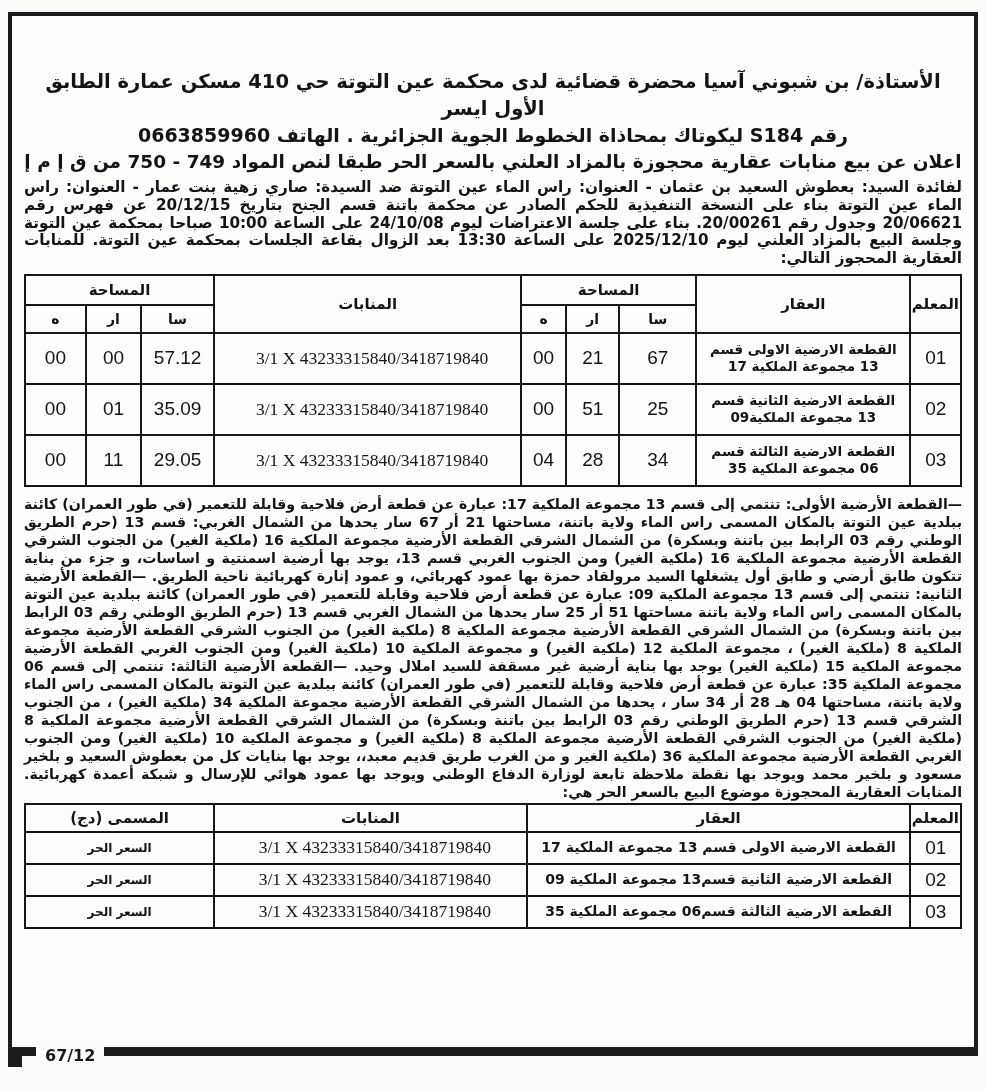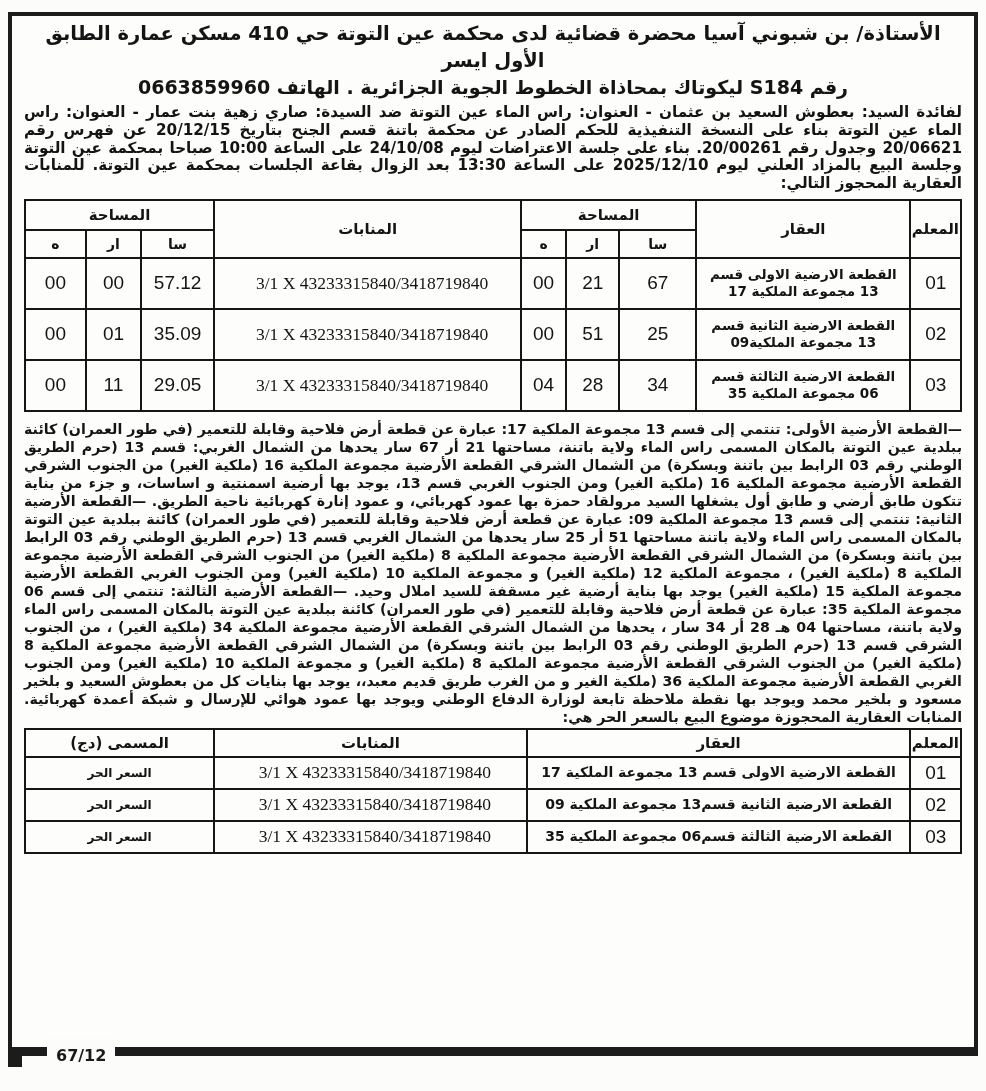--- a/index.html
+++ b/index.html
@@ -13,21 +13,21 @@
     position:relative;width:986px;height:1091px;
     background:#fcfcfa;direction:rtl;overflow:hidden;
   }
   .frame{
     position:absolute;top:12px;right:8px;left:8px;bottom:35px;
     border:4px solid #1c1c1c;border-bottom-width:9px;
     padding:4px 12px 0;box-sizing:border-box;overflow:hidden;
     background:#fdfdfb;
   }
   .header{text-align:center;font-weight:bold;}
-  .header .h-line1{font-size:19.5px;line-height:27px;}
+  .header .h-line1{font-size:19.5px;line-height:27px;margin-top:48px;}
   .header .h-line2{font-size:19px;line-height:26px;}
   .header .h-line3{font-size:18.5px;line-height:27px;}
   .intro{
     margin:4px 0 6px;font-size:15.2px;font-weight:bold;
     line-height:17.8px;text-align:justify;
   }
   table{width:100%;border-collapse:collapse;table-layout:fixed;}
   .t1 th,.t1 td,.t2 th,.t2 td{border:2px solid #161616;overflow:hidden;}
   th{font-weight:bold;font-size:15px;text-align:center;}
   .t1 thead tr.main-heads th{height:26px;}
@@ -46,35 +46,36 @@
   .value-cell{font-size:12px;font-weight:bold;}
   .desc{
     margin:8px 0 2px;font-size:14.2px;font-weight:bold;
     line-height:18px;text-align:justify;
   }
   .corner-square{
     position:absolute;left:8px;bottom:24px;width:14px;height:14px;
     background:#1c1c1c;z-index:2;
   }
   .page-num{
-    position:absolute;left:47px;bottom:18px;z-index:3;
+    position:absolute;left:36px;bottom:18px;z-index:3;
     background:#fcfcfa;padding:8px 9px;
     font-weight:bold;font-size:16px;direction:ltr;
     font-family:"DejaVu Sans",sans-serif;color:#1a1a1a;
   }
 </style>
 </head>
 <body>
 
 <div class="page">
   <div class="frame">
 
     <div class="header">
       <div class="h-line1">الأستاذة/ بن شبوني آسيا محضرة قضائية لدى محكمة عين التوتة حي 410 مسكن عمارة الطابق الأول ايسر</div>
       <div class="h-line2">رقم S184 ليكوتاك بمحاذاة الخطوط الجوية الجزائرية . الهاتف 0663859960</div>
+      <div class="h-line3">اعلان عن بيع منابات عقارية محجوزة بالمزاد العلني بالسعر الحر طبقا لنص المواد 749 - 750 من ق إ م إ</div>
     </div>
 
     <p class="intro">لفائدة السيد: بعطوش السعيد بن عثمان - العنوان: راس الماء عين التوتة  ضد السيدة: صاري زهية بنت عمار - العنوان: راس الماء عين التوتة بناء على النسخة التنفيذية للحكم الصادر عن محكمة باتنة قسم الجنح بتاريخ 20/12/15 عن فهرس رقم 20/06621 وجدول رقم 20/00261. بناء على جلسة الاعتراضات ليوم 24/10/08 على الساعة 10:00 صباحا بمحكمة عين التوتة وجلسة البيع بالمزاد العلني ليوم 2025/12/10 على الساعة 13:30 بعد الزوال بقاعة الجلسات بمحكمة عين التوتة. للمنابات العقارية المحجوز التالي:</p>
 
     <table class="t1">
       <colgroup>
         <col style="width:5.4%">
           <col style="width:22.9%">
         <col style="width:8.2%">
           <col style="width:5.7%">

